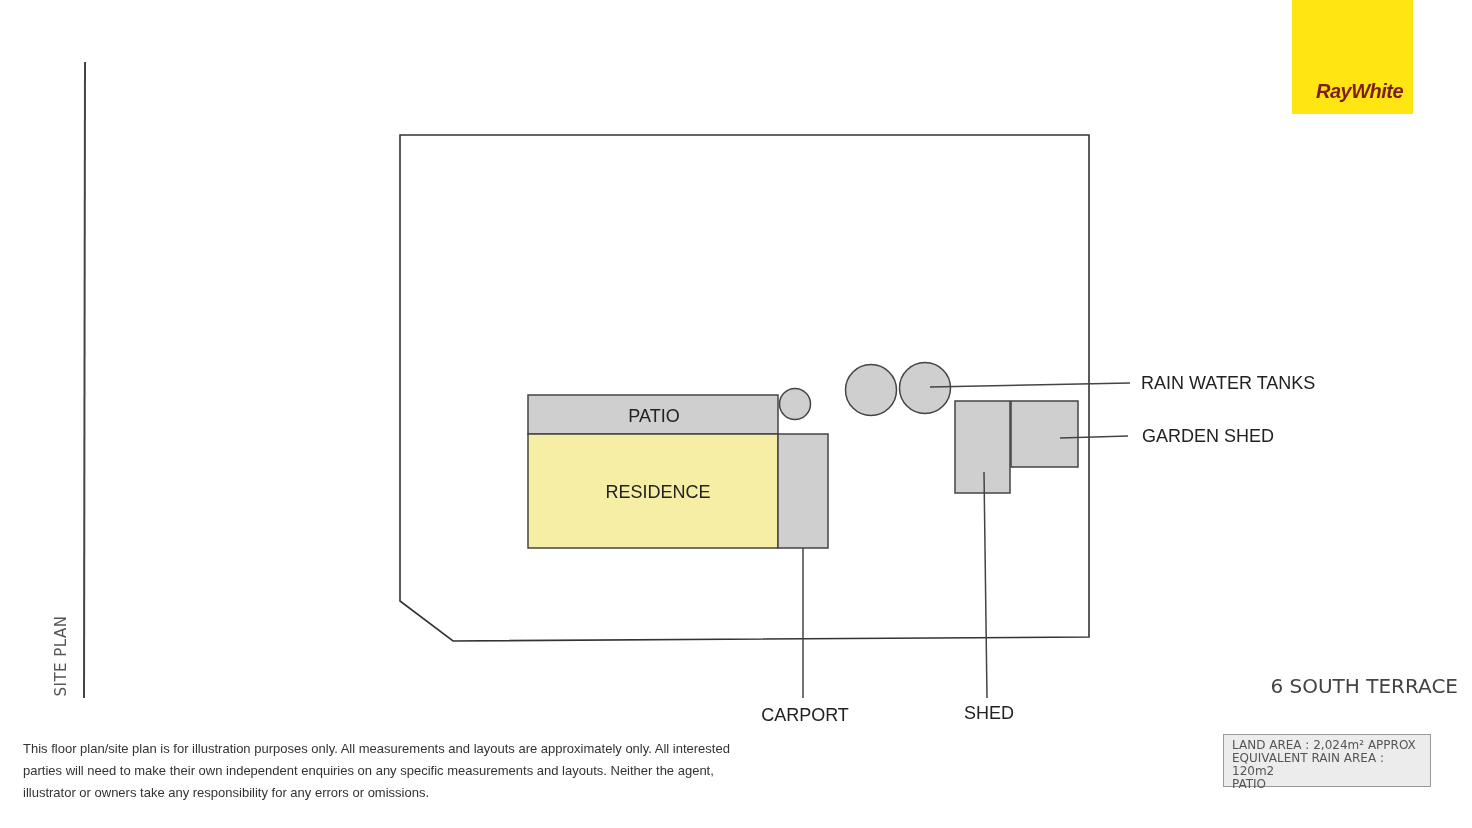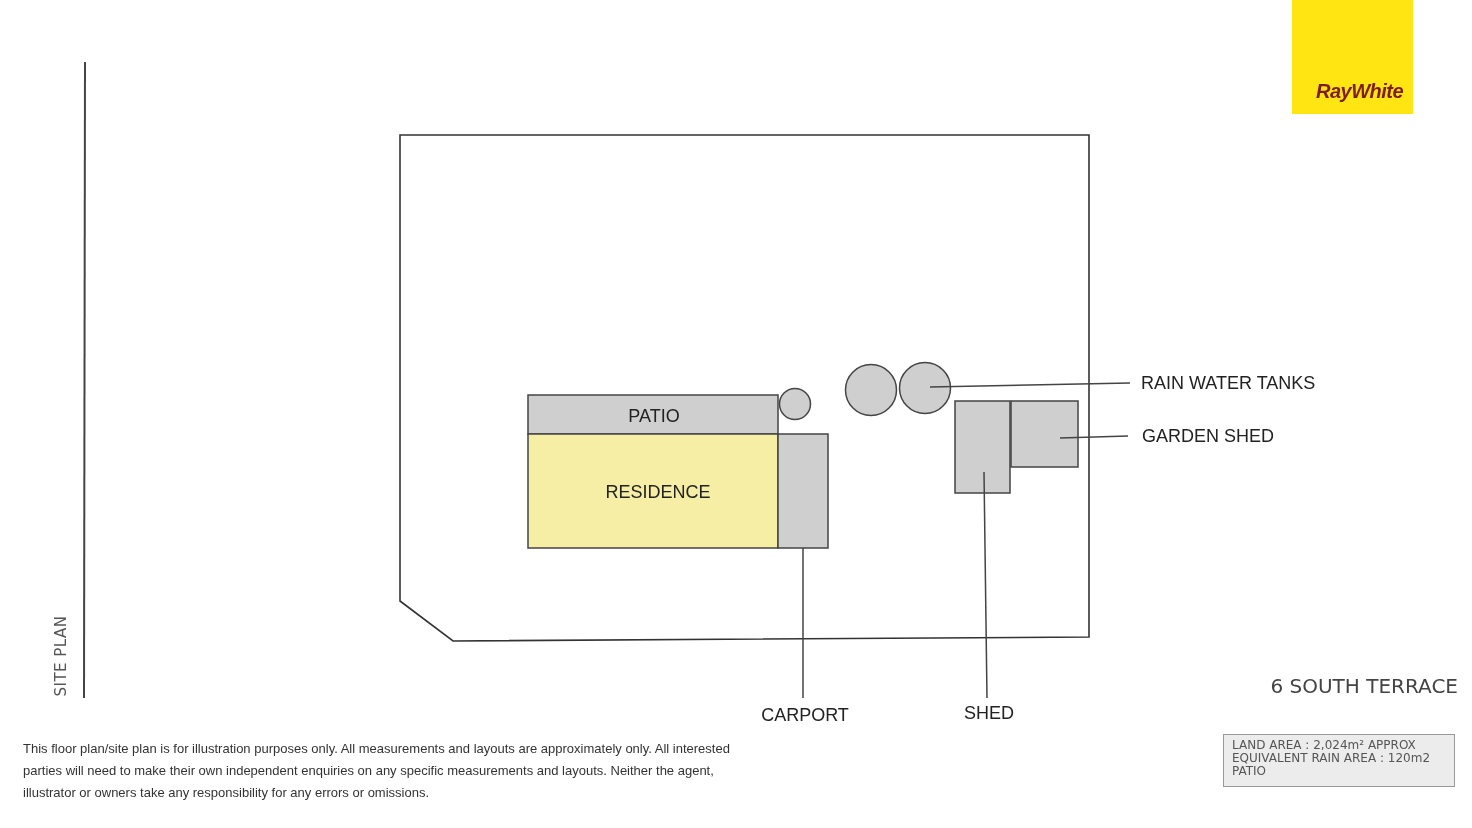--- a/index.html
+++ b/index.html
@@ -24,21 +24,21 @@
       font-family: "DejaVu Sans", sans-serif; font-size: 15px; color: #555;
       white-space: nowrap; letter-spacing: 0.5px;
     }
     .address {
       position: absolute; right: 14px; top: 674px; text-align: center;
       font-family: "DejaVu Sans", sans-serif; color: #444;
     }
     .address .street { font-size: 20px; font-weight: normal; line-height: 24px; }
     .address .suburb { font-size: 20px; font-weight: bold; line-height: 28px; color: #3d3d3d; }
     .info-box {
-      position: absolute; left: 1223px; top: 734px; width: 232px; height: 53px;
+      position: absolute; left: 1223px; top: 734px; width: 208px; height: 53px;
       background: #ececec; border: 1px solid #9a9a9a; box-sizing: border-box;
       padding: 4px 8px; font-family: "DejaVu Sans", sans-serif; font-size: 12px;
       line-height: 13px; color: #555;
     }
     .disclaimer {
       position: absolute; left: 23px; top: 738px; width: 730px;
       font-family: "Liberation Sans", sans-serif; font-size: 13px; line-height: 22px; color: #333;
     }
     .lbl {
       font-family: "Liberation Sans", sans-serif; font-size: 18px; fill: #222;

